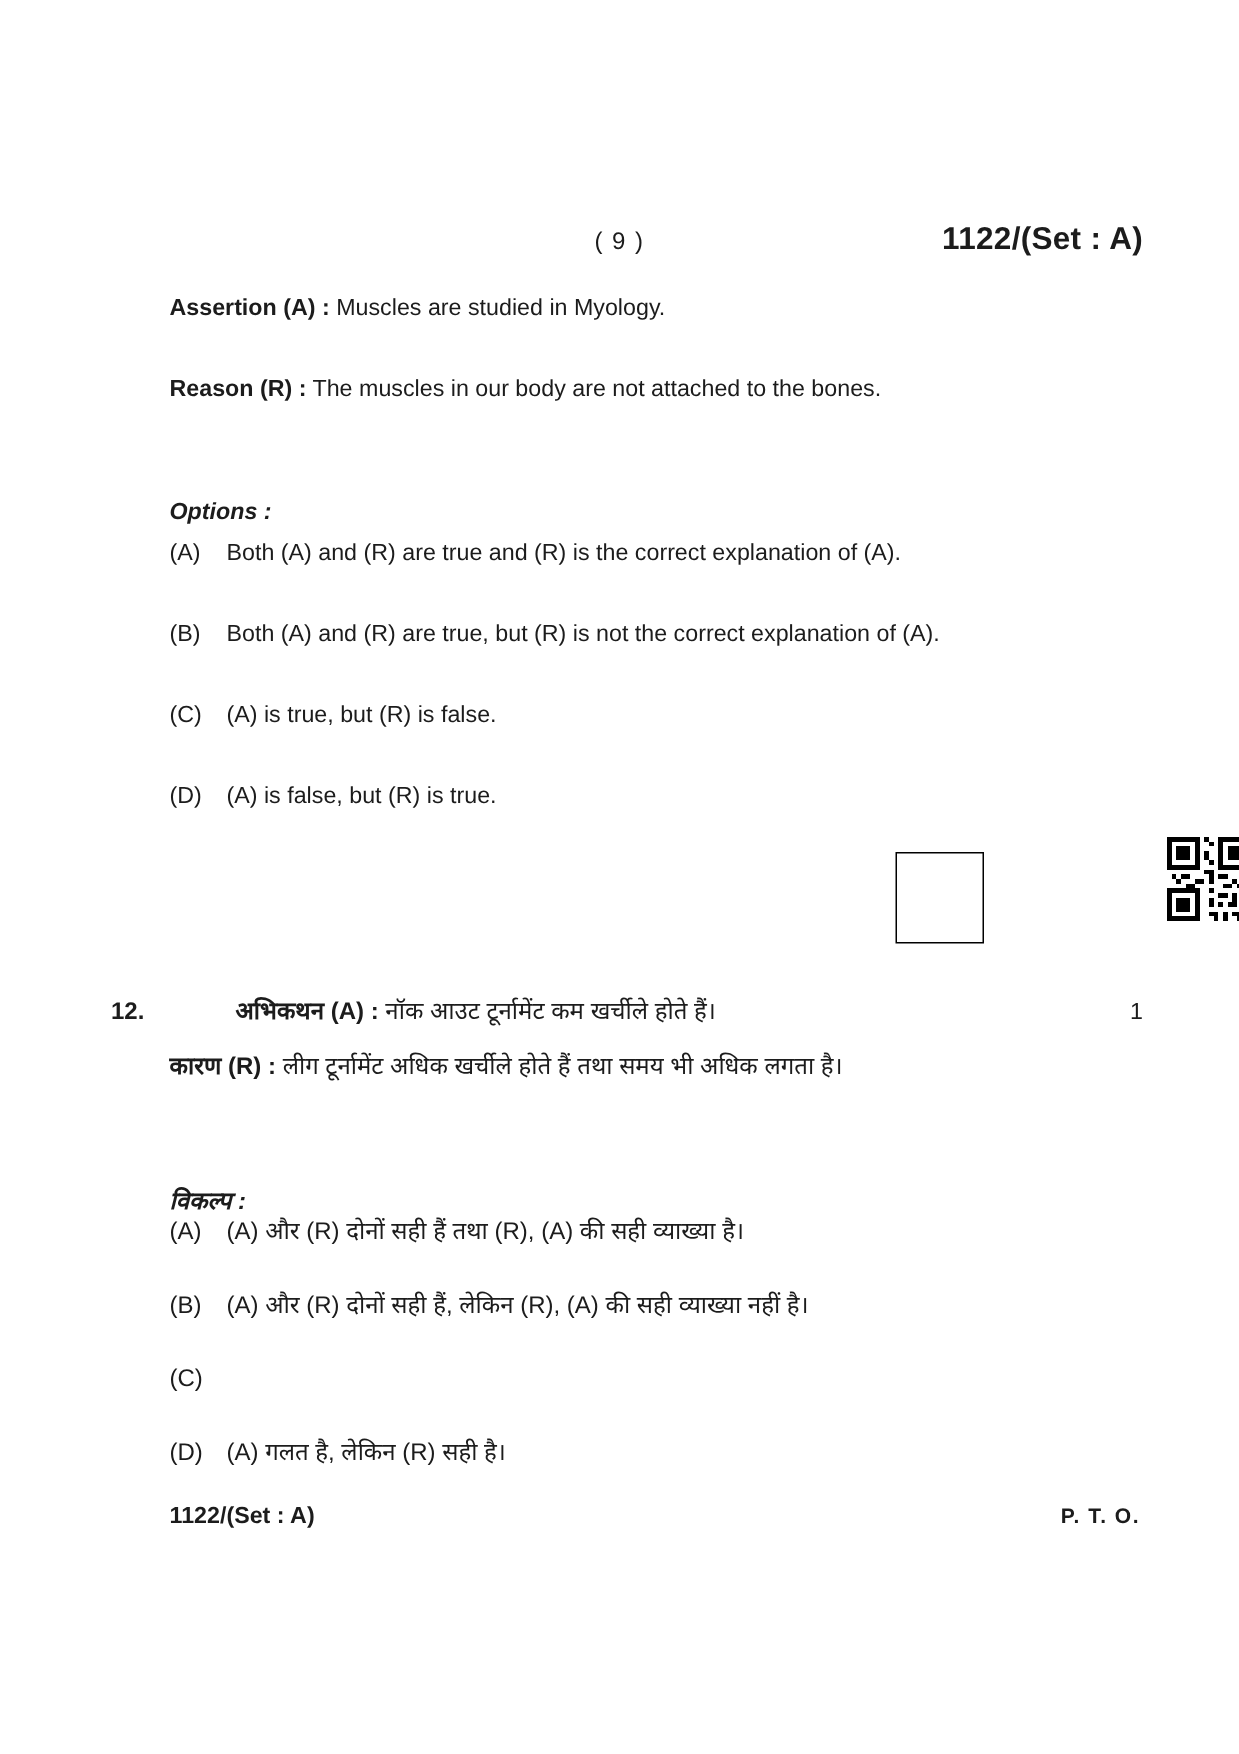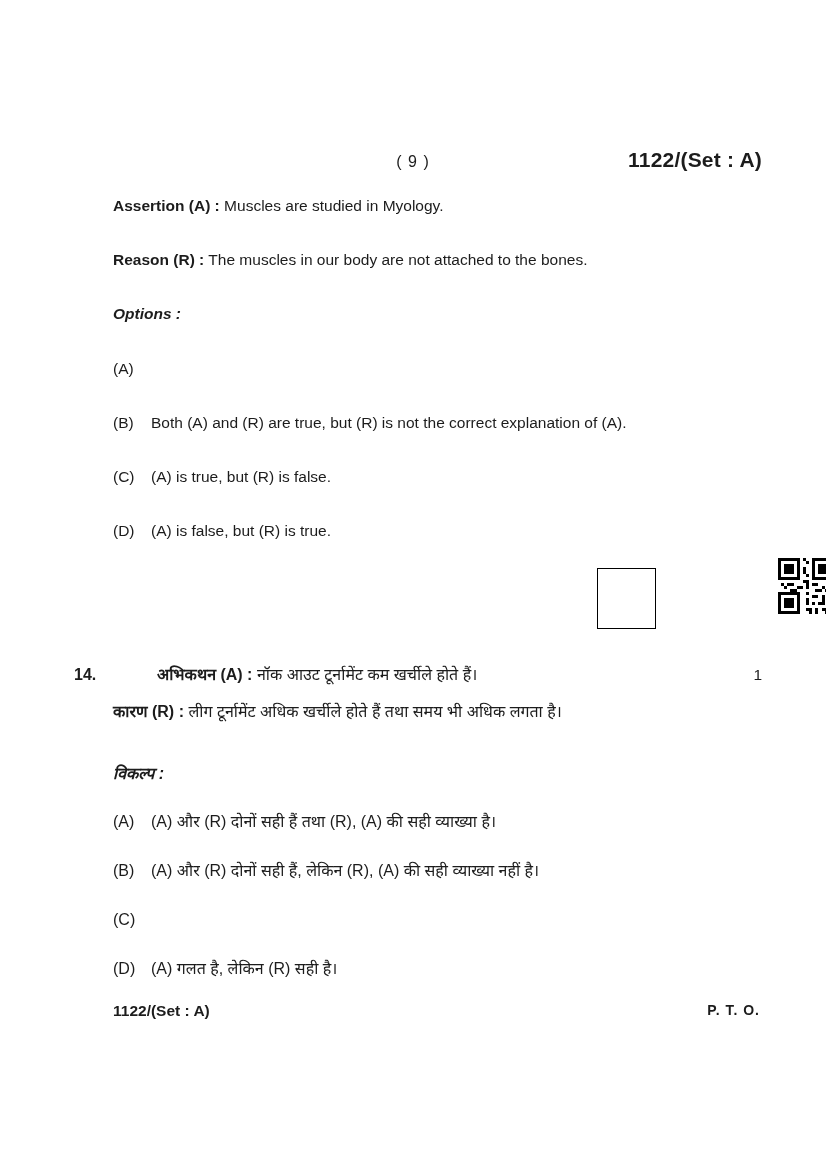--- a/index.html
+++ b/index.html
@@ -23,21 +23,21 @@
     text-align:center;
     font-size:16px; letter-spacing:1px;
   }
   .header-code {
     top:148px; right:64px;
     font-size:21px; font-weight:bold;
     letter-spacing:0.2px;
   }
   .line { font-size:15.5px; line-height:1.35; }
   .bold { font-weight:bold;text-align:right; }
-  .italic { font-style:italic; }
+  .italic { font-style:italic;margin-top:28px; }
   .assertion-en { top:196px; right:64px; }
   .reason-en    { top:250px; right:52px; }
   .options-en   { top:304px; }
   .opt-row { display:flex; }
   .opt-label { width:38px; flex:0 0 38px; }
   .opt-en-a { top:359px; right:64px; }
   .opt-en-b { top:413px; right:64px; }
   .opt-en-c { top:467px; right:64px; }
   .opt-en-d { top:521px; right:64px; }
   .answer-box {
@@ -92,20 +92,21 @@
 
   <div class="abs content-left line reason-en">
     <span class="bold">Reason (R) :</span>
     <span>The muscles in our body are not attached to the bones.</span>
   </div>
 
   <div class="abs content-left line bold italic options-en">Options :</div>
 
   <div class="abs content-left line opt-row opt-en-a">
     <span class="opt-label">(A)</span>
+    <span>Both (A) and (R) are true and (R) is the correct explanation of (A).</span>
   </div>
   <div class="abs content-left line opt-row opt-en-b">
     <span class="opt-label">(B)</span>
     <span>Both (A) and (R) are true, but (R) is not the correct explanation of (A).</span>
   </div>
   <div class="abs content-left line opt-row opt-en-c">
     <span class="opt-label">(C)</span>
     <span>(A) is true, but (R) is false.</span>
   </div>
   <div class="abs content-left line opt-row opt-en-d">
@@ -125,21 +126,21 @@
         M8 0h1v1H8z M9 1h1v1H9z M8 3h1v2H8z M9 5h1v1H9z M8 7h2v1H8z
         M1 8h1v1H1z M3 8h2v1H3z M6 9h2v1H6z M2 9h1v1H2z M4 10h2v1H4z
         M9 8h1v2H9z M11 8h2v1h-2z M14 9h1v1h-1z M16 8h2v1h-2z M12 10h2v1h-2z
         M15 10h1v1h-1z M17 10h1v1h-1z M9 11h1v1H9z M11 12h2v1h-2z M14 12h1v2h-1z
         M9 13h1v2H9z M11 14h1v1h-1z M16 12h1v2h-1z M13 14h2v1h-2z M16 15h2v1h-2z
         M9 16h2v1H9z M12 16h1v2h-1z M14 16h2v1h-2z M10 17h1v1h-1z M15 17h2v1h-2z"></path>
     </svg>
   </div>
 
   <div class="abs content-left hi q14-row">
-    <span class="q14-number">14.</span>
+    <span class="q14-number">12.</span>
     <span class="q14-text">
       <span class="bold">अभिकथन (A) :</span>
       <span>नॉक आउट टूर्नामेंट कम खर्चीले होते हैं।</span>
     </span>
     <span class="q14-marks">1</span>
   </div>
 
   <div class="abs content-left hi reason-hi">
     <span class="bold">कारण (R) :</span>
     <span>लीग टूर्नामेंट अधिक खर्चीले होते हैं तथा समय भी अधिक लगता है।</span>

